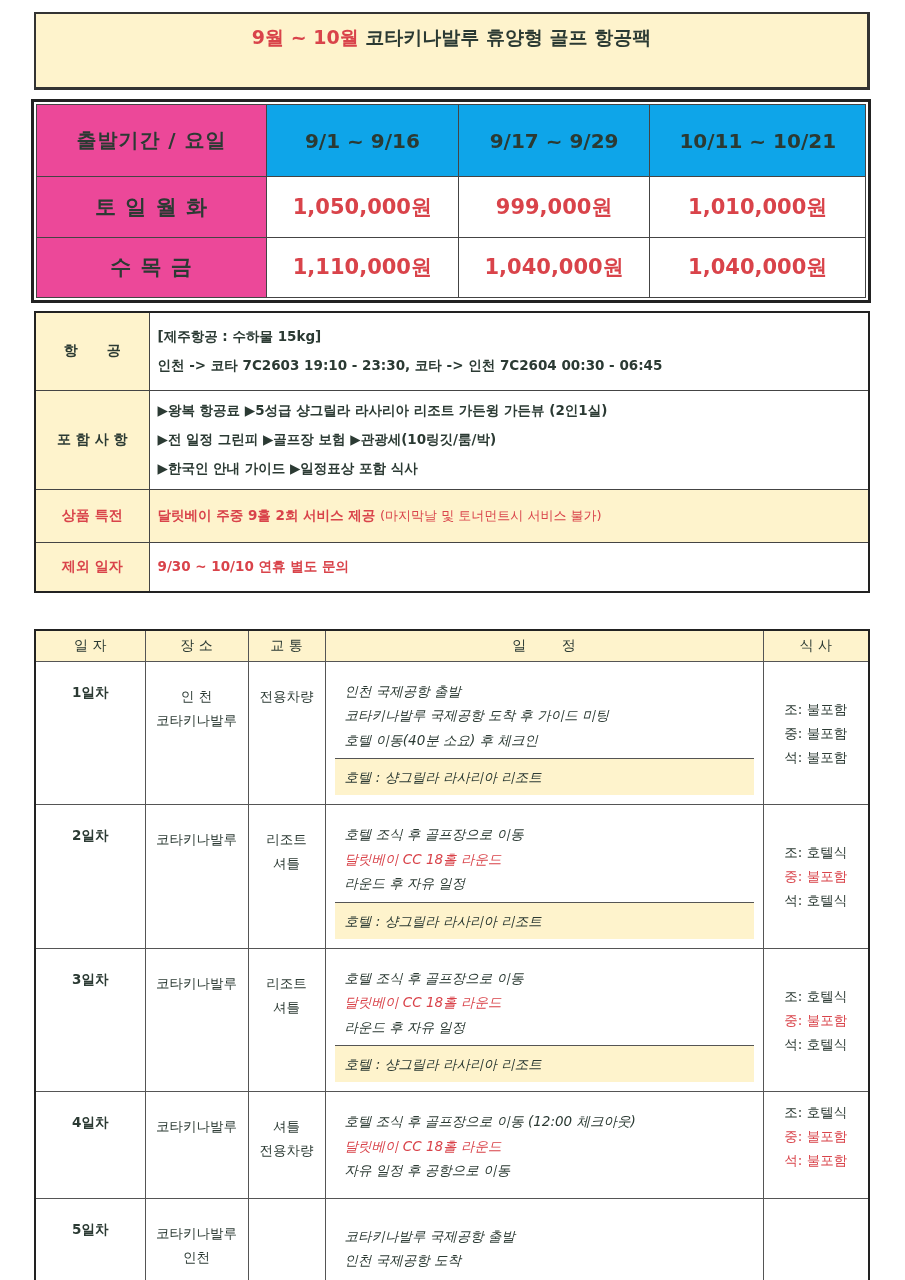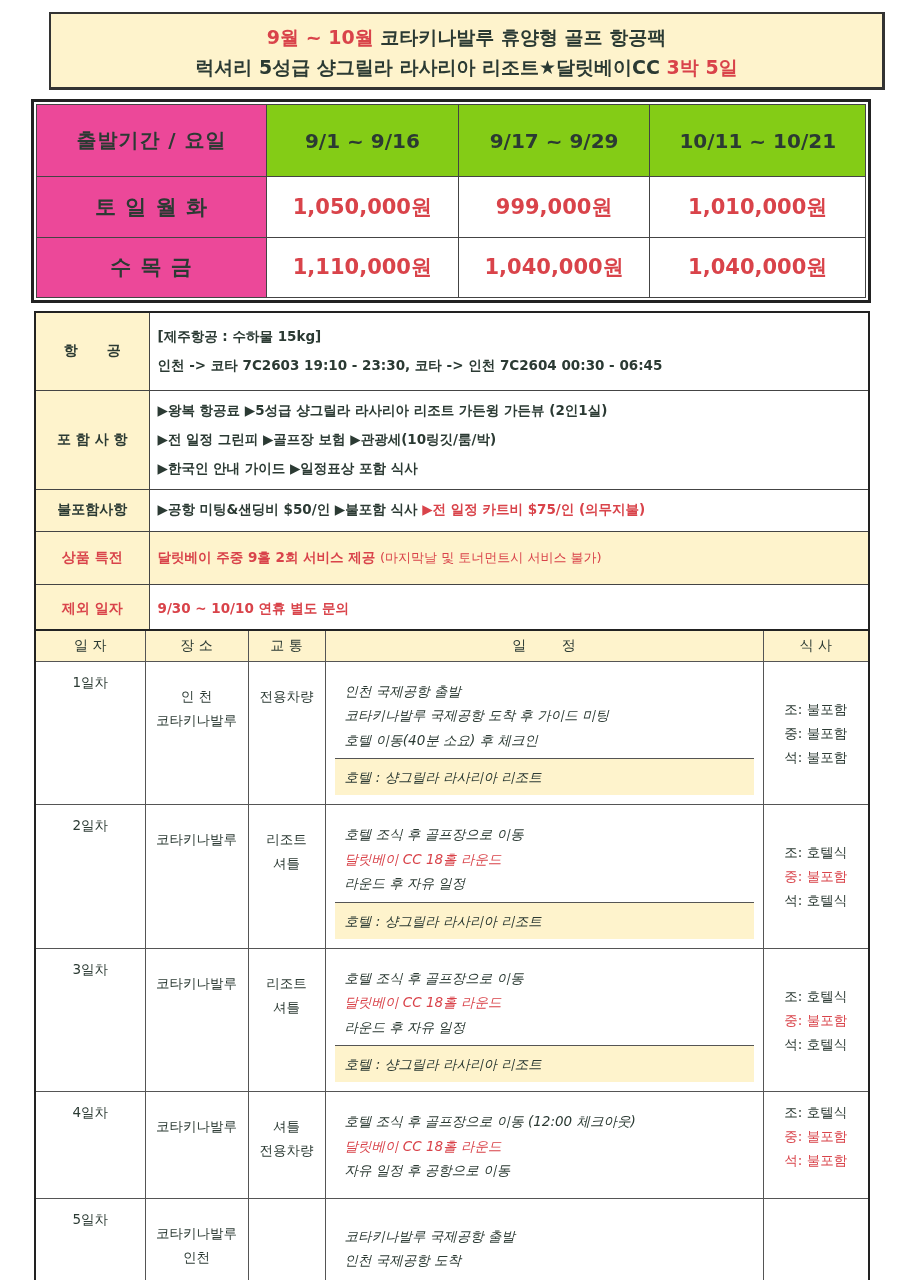--- a/index.html
+++ b/index.html
@@ -8,71 +8,68 @@
     font-family: "DejaVu Sans", "Liberation Sans", sans-serif;
     color: #2b3a33; position: relative; overflow: hidden;
   }
   .red { color: #d9434a; }
   .cream { background: #fef3cc; }
 
   
   .title-box {
     position: absolute; left: 34px; top: 12px; width: 836px; height: 78px;
     background: #fef3cc; border: 2px solid #333; border-right-width: 3px; border-bottom-width: 3px;
-    text-align: center; font-size: 19px; font-weight: bold; line-height: 30px; padding-top: 8px; margin-left: 15px;
+    text-align: center; font-size: 19px; font-weight: bold; line-height: 30px; padding-top: 8px;
   }
 
   
   .price-wrap {
     position: absolute; left: 31px; top: 99px; width: 840px; height: 204px;
     border: 3px solid #222; padding: 2px;
   }
   table { border-collapse: collapse; }
   .price { width: 100%; height: 100%; }
   .price td { border: 1px solid #444; text-align: center; font-weight: bold; }
   .price tr:first-child td { height: 72px; font-size: 20px; }
   .price tr td { font-size: 21px; }
   .price .lbl { width: 230px; background: #ec4899; font-size: 21px; letter-spacing: 1px; }
-  .price .hdr { background: #84cc16; margin-top: 16px; }
+  .price .hdr { background: #0ea5e9; margin-top: 16px; }
 
   
   .info {
     position: absolute; left: 34px; top: 311px; width: 836px;
     border: 2px solid #222;
   }
   .info td { border: 1px solid #444; font-size: 13.5px; font-weight: bold; margin-top: 37px; }
   .info .lbl { width: 114px; background: #fef3cc; text-align: center; font-size: 14px; }
   .info .val { padding-left: 8px; }
   .info .line { display: block; line-height: 29px; }
 
   
   .itin {
     position: absolute; left: 34px; top: 629px; width: 836px;
     border: 2px solid #222;
   }
   .itin td { border: 1px solid #555; font-size: 13.5px; vertical-align: top; }
   .itin th { background: #fef3cc; border: 1px solid #555; font-weight: normal; font-size: 14px; height: 31px; }
-  .itin .c-day { width: 110px; text-align: center; padding-top: 12px; font-weight: normal; }
+  .itin .c-day { width: 110px; text-align: center; padding-top: 22px; font-weight: bold; }
   .itin .c-place { width: 103px; text-align: center; padding-top: 22px; line-height: 24px; }
   .itin .c-trans { width: 77px; text-align: center; padding-top: 22px; line-height: 24px; }
   .itin .c-sched { padding: 9px; font-style: italic; }
   .itin .c-meal { width: 106px; text-align: center; vertical-align: middle; line-height: 24px; }
   .sched-lines { padding: 8px 10px 6px 10px; line-height: 24.5px; }
   .hotel-line { background: #fef3cc; border-top: 1px solid #555; padding: 6px 10px; line-height: 24px; }
 </style>
 </head>
 <body>
 
 <div class="title-box">
   <div>
     <span class="red">9월 ~ 10월</span><span> 코타키나발루 휴양형 골프 항공팩</span>
   </div>
-  <div>
-    <span>럭셔리 5성급 샹그릴라 라사리아 리조트★달릿베이CC </span><span class="red">3박 5일</span>
-  </div>
 </div>
 
 <div class="price-wrap">
   <table class="price">
     <tbody>
         <tr>
       <td class="lbl">출발기간 / 요일</td>
       <td class="hdr">9/1 ~ 9/16</td>
       <td class="hdr">9/17 ~ 9/29</td>
       <td class="hdr">10/11 ~ 10/21</td>
@@ -103,26 +100,20 @@
     </td>
   </tr>
   <tr style="height:99px">
     <td class="lbl">포 함 사 항</td>
     <td class="val">
       <span class="line">▶왕복 항공료 ▶5성급 샹그릴라 라사리아 리조트 가든윙 가든뷰 (2인1실)</span>
       <span class="line">▶전 일정 그린피 ▶골프장 보험  ▶관광세(10링깃/룸/박)</span>
       <span class="line">▶한국인 안내 가이드 ▶일정표상 포함 식사</span>
     </td>
   </tr>
-  <tr style="height:42px">
-    <td class="lbl">불포함사항</td>
-    <td class="val">
-      <span>▶공항 미팅&amp;샌딩비 $50/인 ▶불포함 식사 </span><span class="red">▶전 일정 카트비 $75/인 (의무지불)</span>
-    </td>
-  </tr>
   <tr style="height:53px" class="cream">
     <td class="lbl red">상품 특전</td>
     <td class="val red">
       <span>달릿베이 주중 9홀 2회 서비스 제공 </span><span style="font-weight:normal;font-size:13px">(마지막날 및 토너먼트시 서비스 불가)</span>
     </td>
   </tr>
   <tr style="height:50px">
     <td class="lbl red">제외 일자</td>
     <td class="val red">9/30 ~ 10/10 연휴 별도 문의</td>
   </tr>

